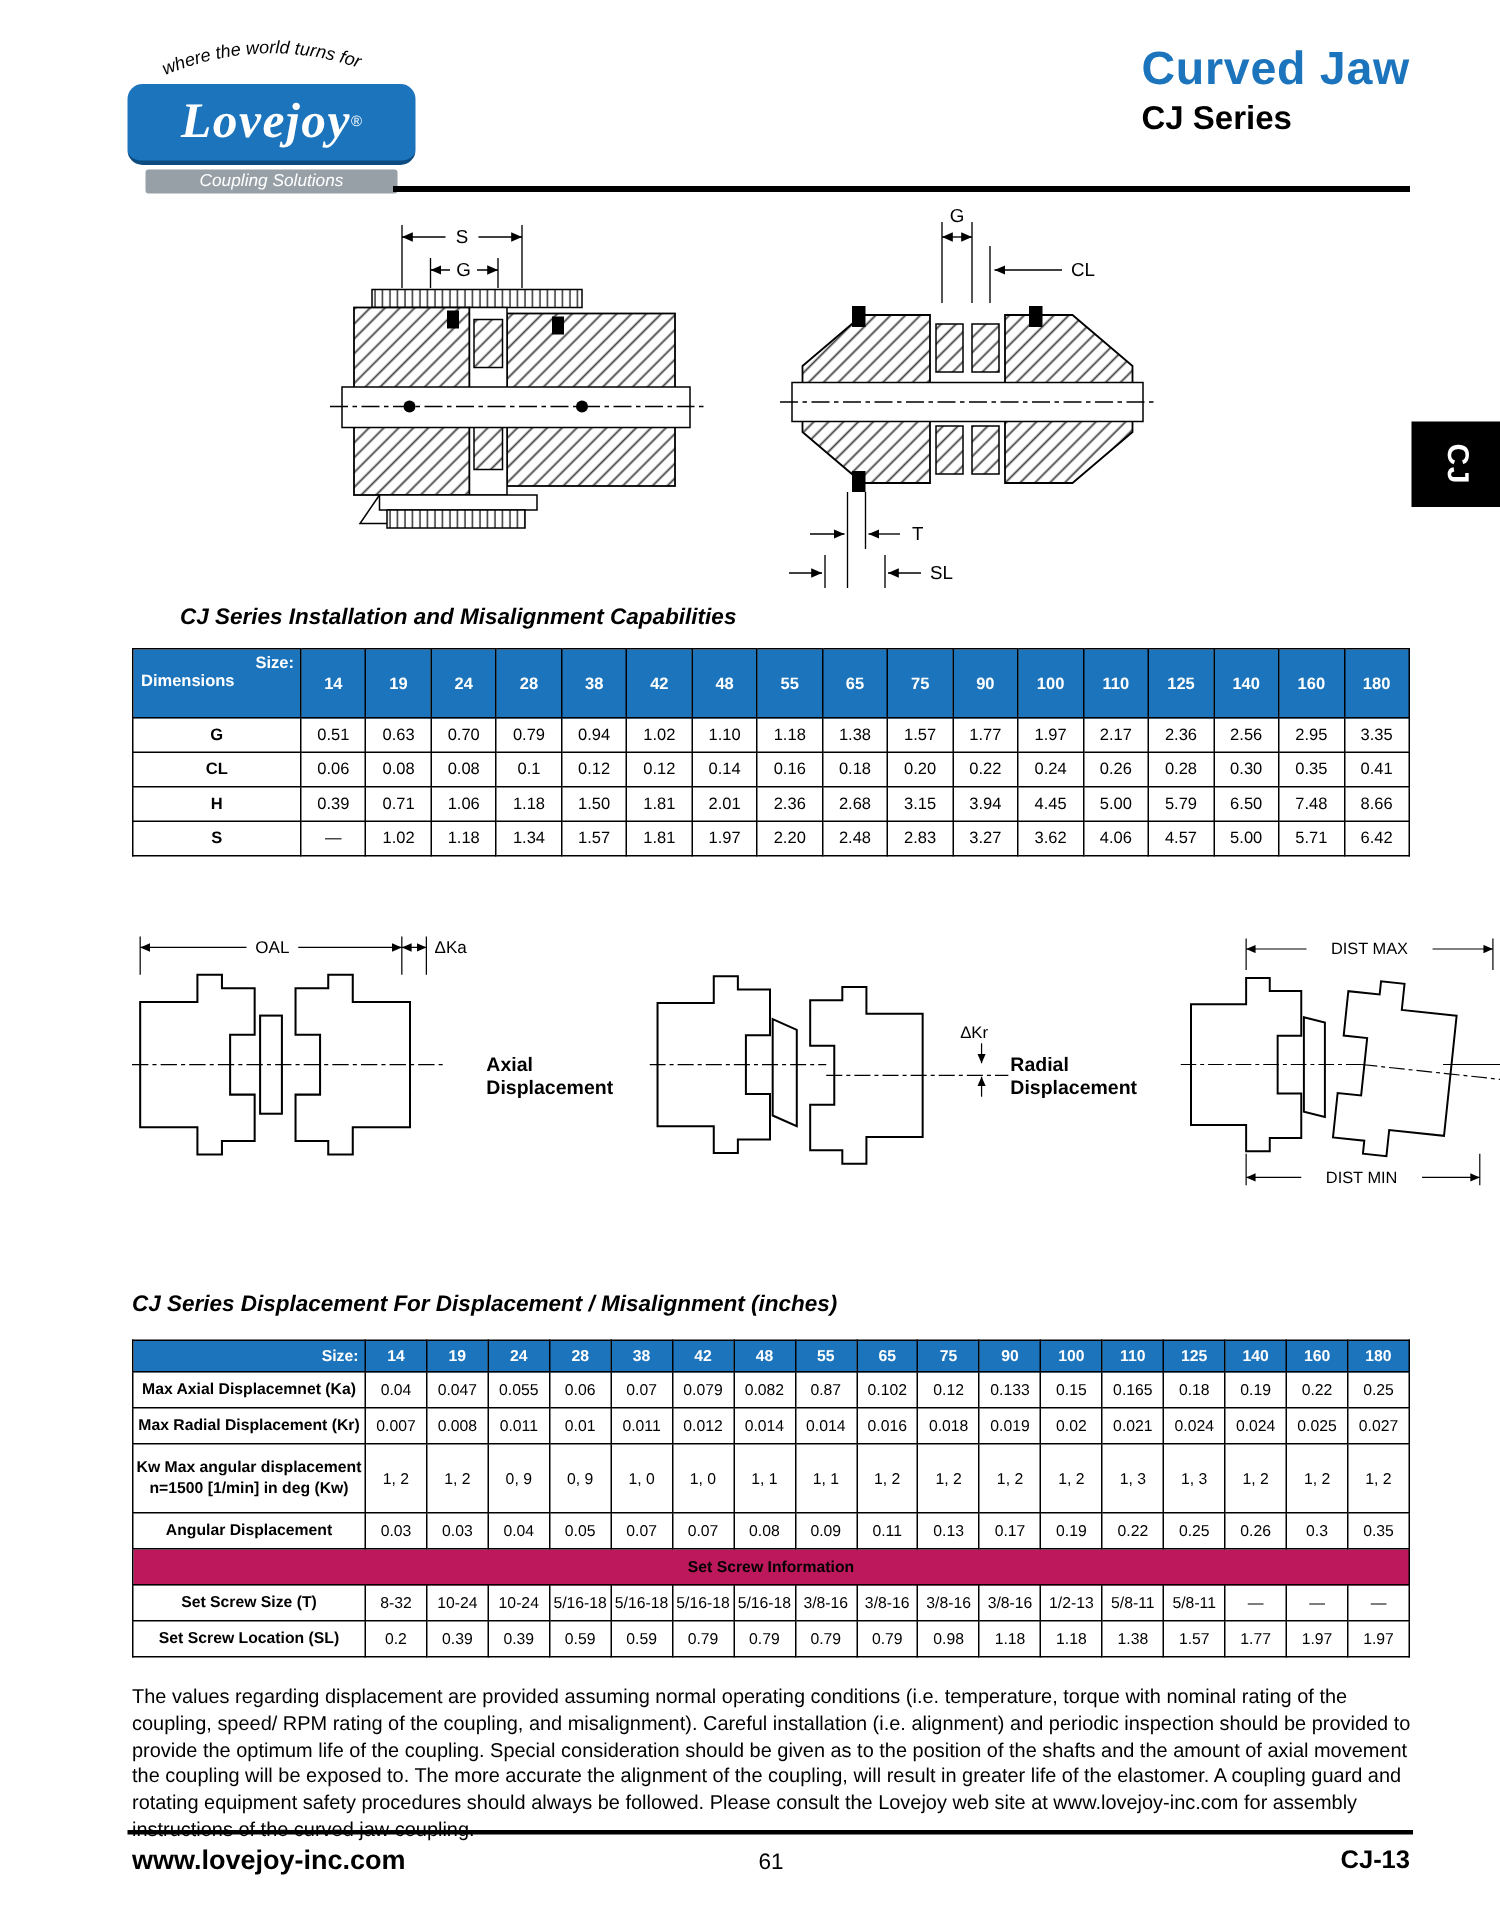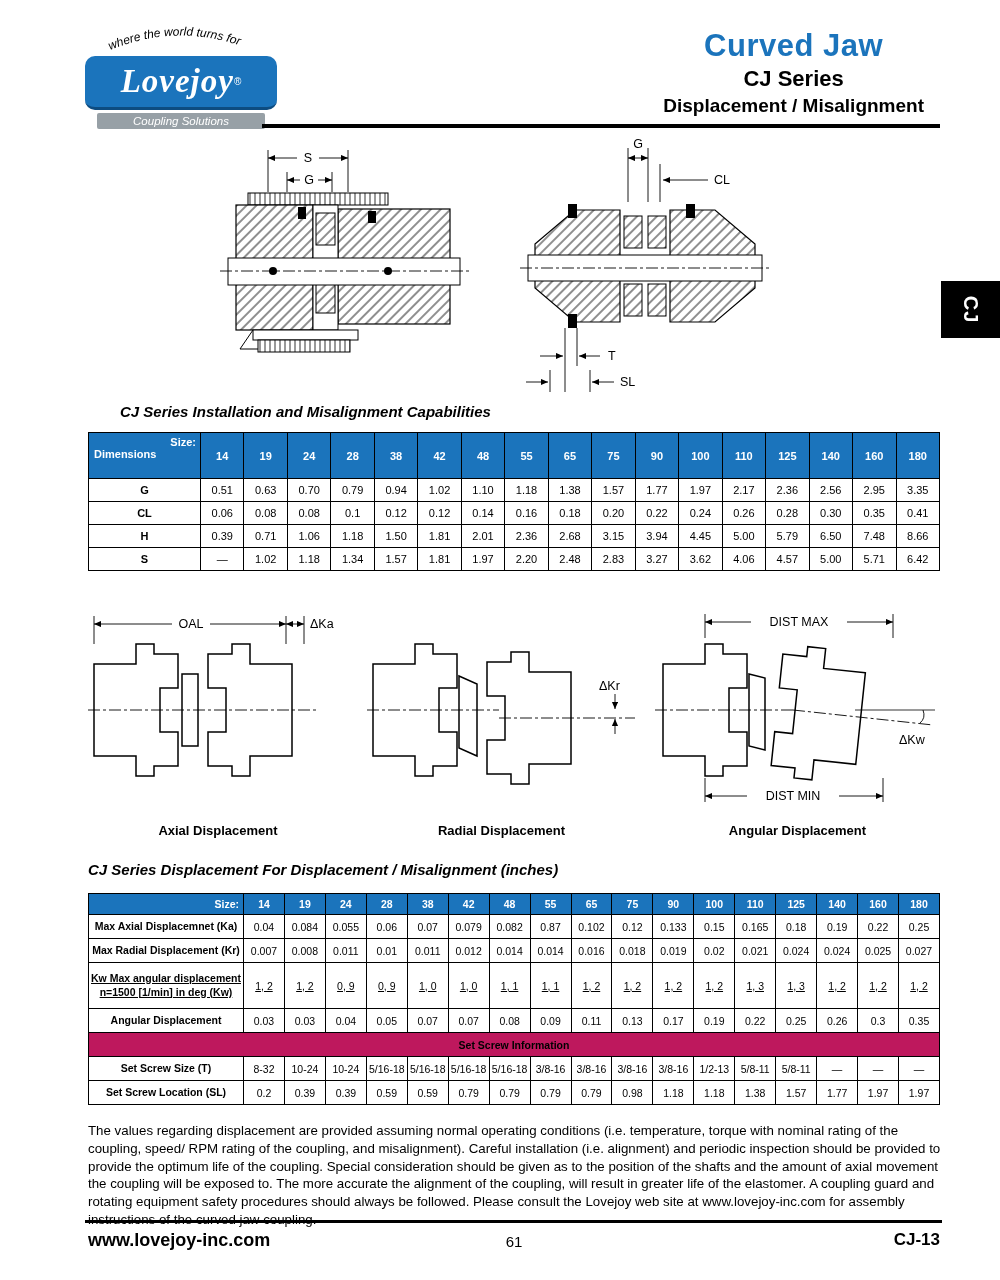--- a/index.html
+++ b/index.html
@@ -13,21 +13,21 @@
   .logo-arc-svg text { font-size:12px; font-style:italic; fill:#000; }
   .logo-box { background:#1b74bc; border-radius:10px; height:54px; display:flex;
               align-items:center; justify-content:center; border-bottom:3px solid #0d4c80; }
   .logo-name { color:#fff; font-size:33px; font-weight:bold; font-style:italic;
                font-family:"Liberation Serif", serif; letter-spacing:1px; }
   .logo-reg { color:#fff; font-size:10px; vertical-align:super; }
   .logo-tag { margin:3px auto 0; width:168px; background:#97a0a6; color:#fff;
               font-size:11.5px; font-style:italic; padding:2px 0; border-radius:2px; }
 
   
-  .titleblock { position:absolute; right:76px; top:28px; text-align:center; }
+  .titleblock { position:absolute; right:60px; top:28px; text-align:left; }
   .title-main  { color:#1b74bc; font-size:31px; font-weight:bold; letter-spacing:0.5px; }
   .title-series{ font-size:22px; font-weight:bold; margin-top:2px; }
   .title-topic { font-size:19px; font-weight:bold; margin-top:3px; }
   .header-rule { position:absolute; left:262px; top:124px; width:678px; height:4px; background:#000; }
 
   
   .side-tab { position:absolute; right:0; top:281px; width:59px; height:57px; background:#000;
               color:#fff; display:flex; align-items:center; justify-content:center; }
   .side-tab span { transform:rotate(90deg); font-size:20px; font-weight:bold; letter-spacing:1px; }
 
@@ -37,41 +37,41 @@
   #drawing2 { left:520px; top:134px; }
   .ext { stroke:#000; stroke-width:0.9; fill:none; }
   .dim { stroke:#000; stroke-width:0.9; fill:none; }
   .cline { stroke:#000; stroke-width:0.9; fill:none; stroke-dasharray:12 3 3 3; }
   .dlab  { font-size:12.5px; text-anchor:middle; fill:#000; font-family:"Liberation Sans",sans-serif; }
   .dlab2 { font-size:12.5px; text-anchor:start;  fill:#000; font-family:"Liberation Sans",sans-serif; }
   .outline { fill:#fff; stroke:#000; stroke-width:1.5; }
 
   .diagrams { position:absolute; left:88px; top:610px; width:852px;
               display:flex; justify-content:space-between; }
-  .figure { display:flex; flex-direction:column; align-items:center; }
+  .figure { display:flex; flex-direction:row; align-items:center; }
   .fig-caption { font-size:13px; font-weight:bold; margin-top:18px; }
 
   
   .sec-heading { position:absolute; left:88px; font-size:15px; font-weight:bold; font-style:italic; }
   #sec1-heading { top:403px;margin-left:32px; }
   #sec2-heading { top:861px; }
 
   
   .data-table { position:absolute; left:88px; width:852px; border-collapse:collapse;
                 table-layout:fixed; font-size:11px; }
   #table1 { top:432px; }
   #table2 { top:893px; font-size:10.5px; }
   .data-table th, .data-table td { border:1px solid #000; text-align:center;
                                    padding:1px 1px; vertical-align:middle; }
   .data-table thead th { background:#1b74bc; color:#fff; font-weight:bold; }
   #table1 thead th { height:44px; }
   #table1 tbody tr { height:23px; }
   #table2 thead th { height:21px; }
   #table2 tbody tr { height:24px; }
-  #table2 tbody tr.tall { height:46px;text-decoration:underline; }
+  #table2 tbody tr.tall { height:46px; }
   .corner { padding:0 !important; }
   .corner-flex { display:flex; flex-direction:column; justify-content:space-between; height:100%; }
   .c-top { text-align:right; padding:3px 4px 0 0; }
   .c-bot { text-align:left;  padding:0 0 18px 5px; }
   .corner-simple { text-align:right !important; padding-right:4px !important; }
   .rowlabel { font-weight:bold; background:#fff; color:#000; white-space:pre-line; line-height:1.3; }
   .spanrow { font-weight:bold; background:#be185d; height:20px; }
 
   
   .footnote { position:absolute; left:88px; top:1122px; width:854px;
@@ -115,21 +115,20 @@
     <div class="logo-box">
       <span class="logo-name">Lovejoy</span>
         <span class="logo-reg">®</span>
     </div>
     <div class="logo-tag">Coupling Solutions</div>
   </div>
 
   <div class="titleblock">
     <div class="title-main">Curved Jaw</div>
     <div class="title-series">CJ Series</div>
-    <div class="title-topic">Displacement / Misalignment</div>
   </div>
   <div class="header-rule"></div>
 
   <div class="side-tab">
     <span>CJ</span>
   </div>
 
   <svg id="drawing1" class="tech-svg" width="330" height="240" viewBox="0 0 330 240">
     <line class="ext" x1="90" y1="16" x2="90" y2="58"></line>
     <line class="ext" x1="170" y1="16" x2="170" y2="58"></line>
@@ -439,21 +438,21 @@
           <th>125</th>
           <th>140</th>
           <th>160</th>
           <th>180</th>
         </tr>
       </thead>
       <tbody>
         <tr>
           <th class="rowlabel">Max Axial Displacemnet (Ka)</th>
           <td>0.04</td>
-          <td>0.084</td>
+          <td>0.047</td>
           <td>0.055</td>
           <td>0.06</td>
           <td>0.07</td>
           <td>0.079</td>
           <td>0.082</td>
           <td>0.87</td>
           <td>0.102</td>
           <td>0.12</td>
           <td>0.133</td>
           <td>0.15</td>

